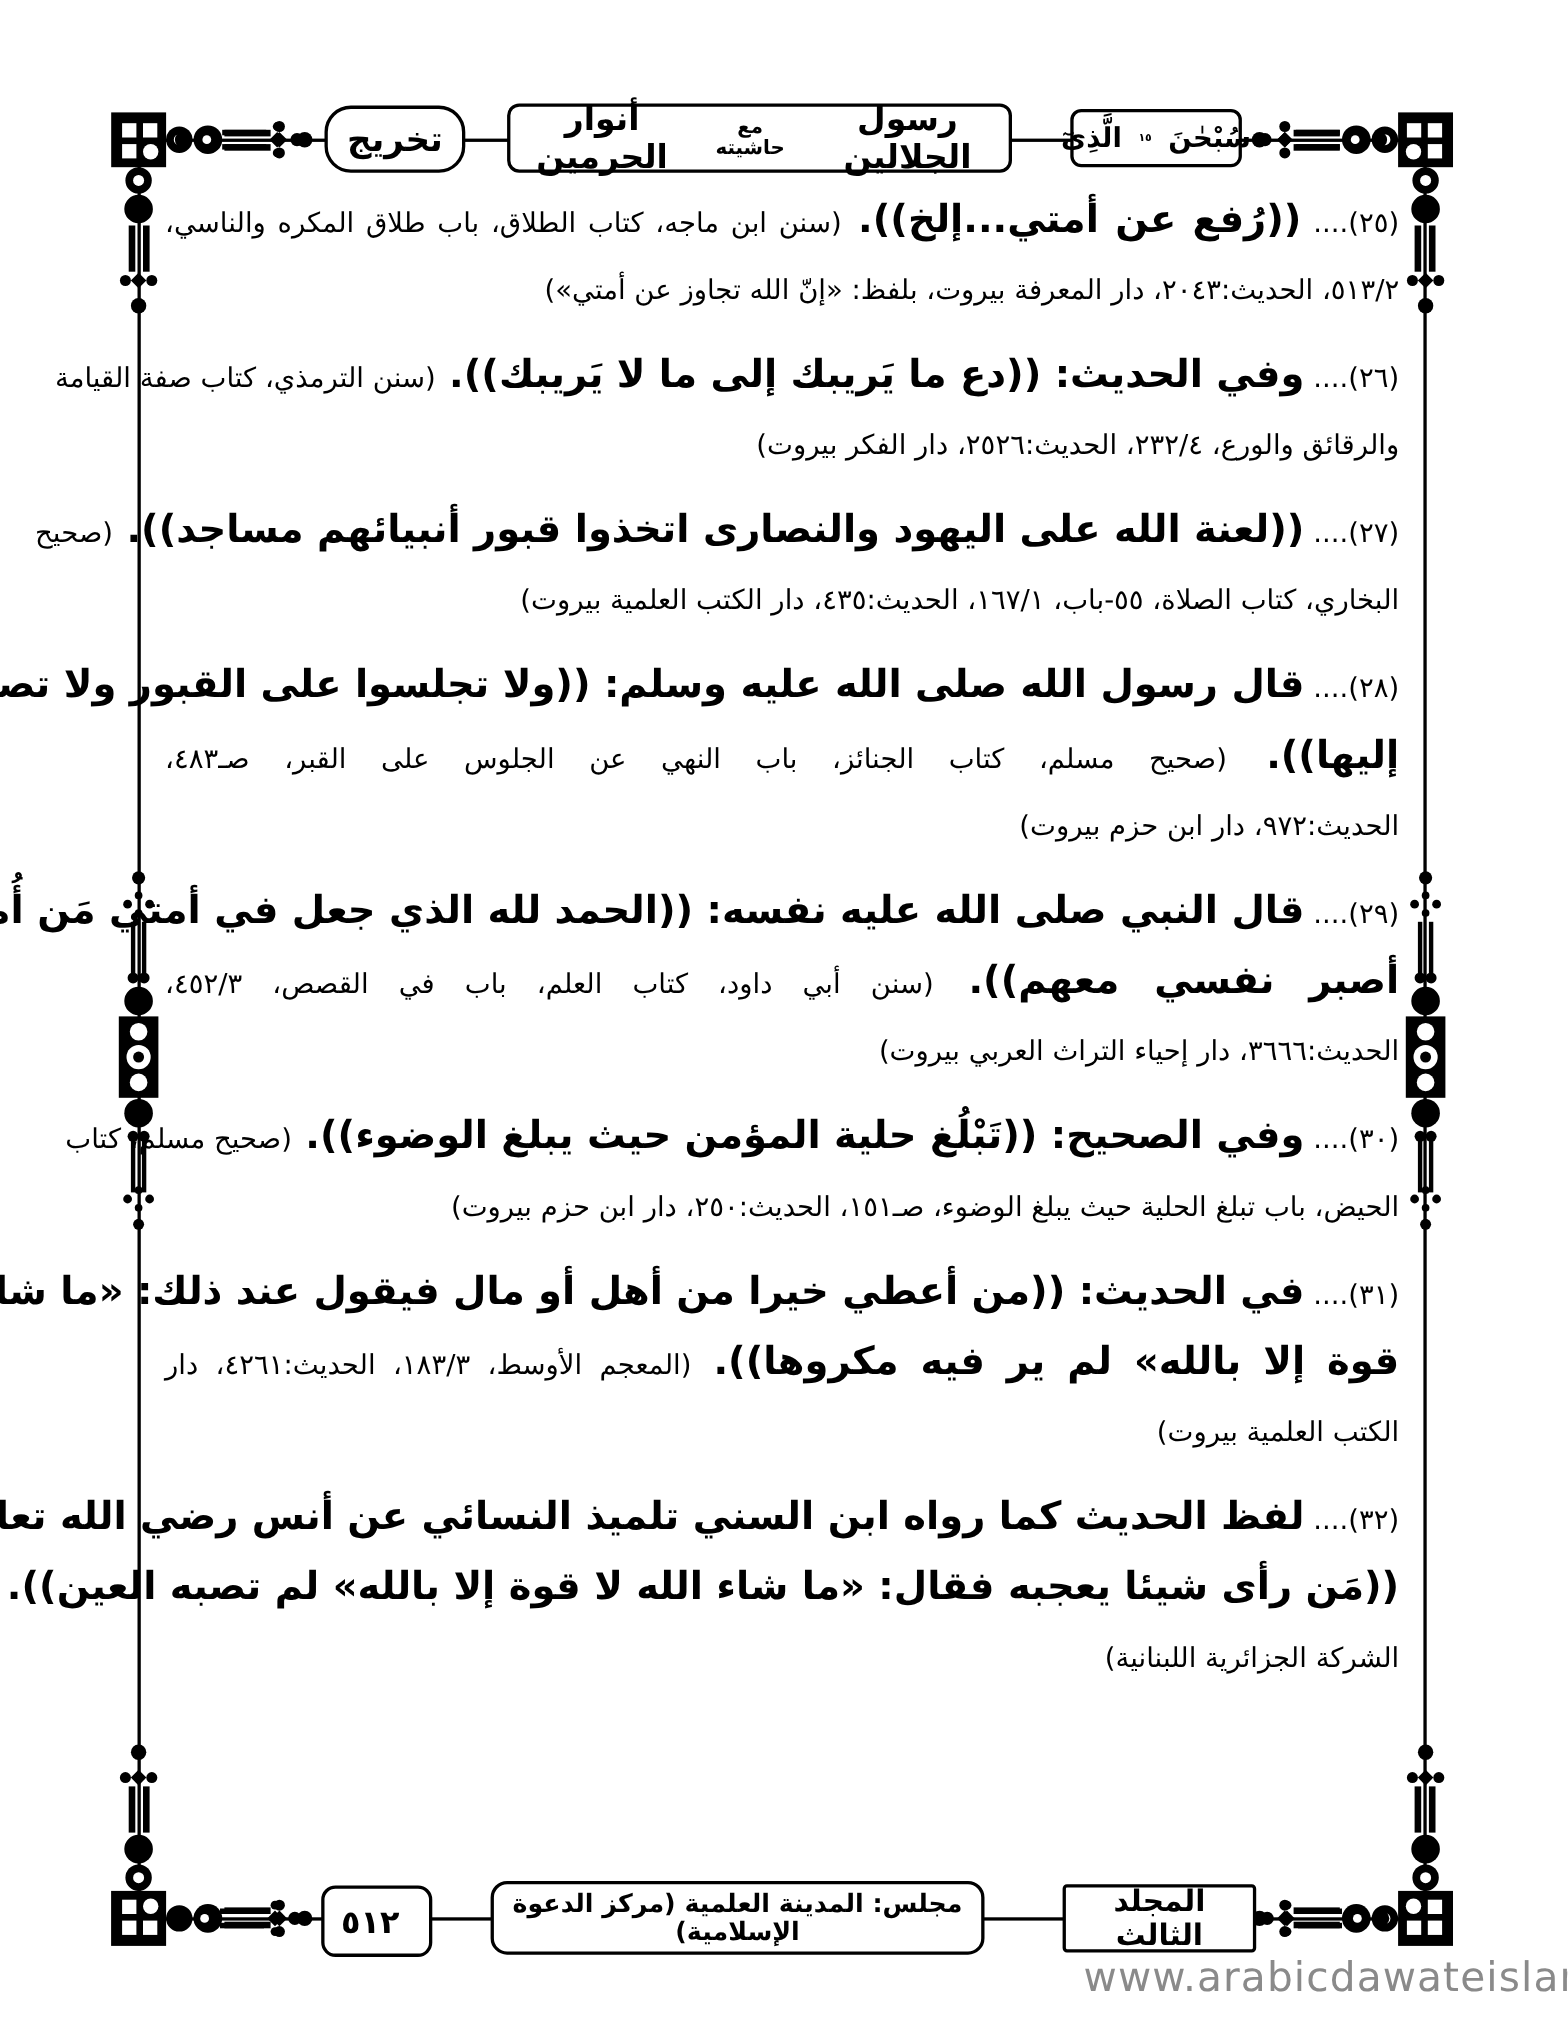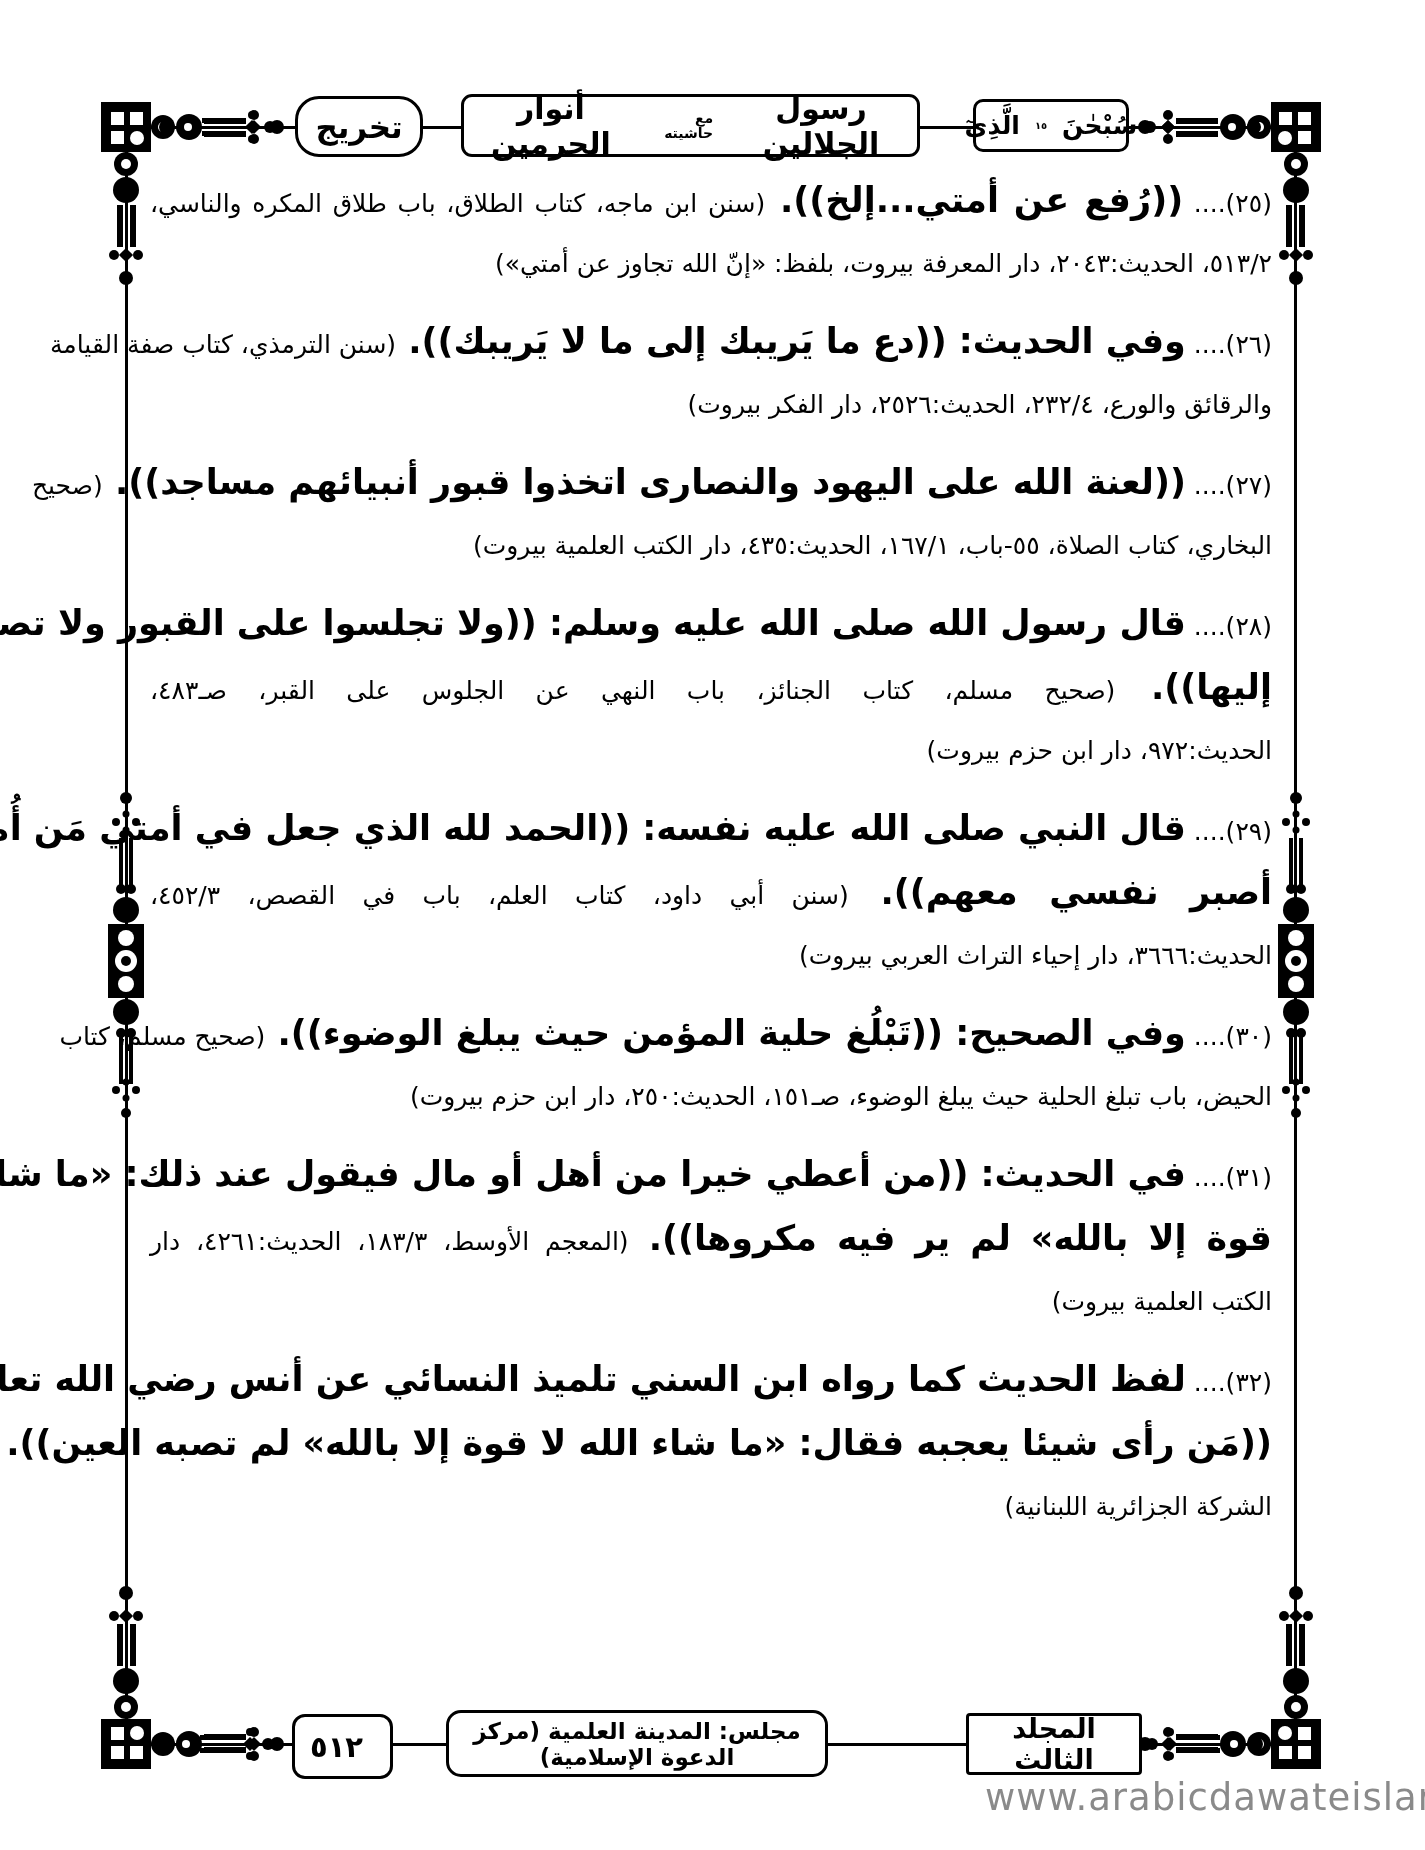--- a/index.html
+++ b/index.html
@@ -29,25 +29,25 @@
   .linker.bl{left:156px;top:1719px;}
   .linker.br{left:1144px;top:1719px;transform:scaleX(-1);}
   
   .hbox{
     position:absolute;background:#fff;border:3px solid #000;box-sizing:border-box;
     display:flex;align-items:center;justify-content:center;z-index:4;
     font-weight:bold;direction:rtl;text-align:center;
   }
   .box-takhrij{left:295px;top:96px;width:128px;height:61px;border-radius:24px;font-size:31px;}
   .box-title{left:461px;top:94px;width:459px;height:63px;border-radius:11px;font-size:30px;gap:12px;}
-  .box-title .t-mid{font-size:14px;line-height:1.05;font-weight:bold;text-align:right;}
+  .box-title .t-mid{font-size:18px;line-height:1.05;font-weight:bold;}
   .box-surah{left:973px;top:99px;width:156px;height:53px;border-radius:10px;font-size:25px;}
   .box-surah sup{font-size:10px;margin:0 15px;}
   .box-volume{left:966px;top:1713px;width:176px;height:62px;border-radius:4px;font-size:27px;}
-  .box-publisher{left:446px;top:1710px;width:382px;height:67px;border-radius:15px;font-size:23px;padding:0 8px;}
+  .box-publisher{left:446px;top:1710px;width:449px;height:67px;border-radius:15px;font-size:23px;padding:0 8px;}
   .box-pagenum{left:292px;top:1714px;width:101px;height:65px;border-radius:13px;font-size:29px;letter-spacing:12px;padding-right:12px;}
   
   .content{
     position:absolute;left:150px;top:168px;width:1122px;direction:rtl;z-index:3;
   }
   .entry{margin-bottom:13px;}
   .line{height:64px;line-height:64px;white-space:nowrap;}
   .l-fill{text-align:justify;text-align-last:justify;}
   .l-center{text-align:right;}
   .seg-bold{font-weight:bold;font-size:35px;}

